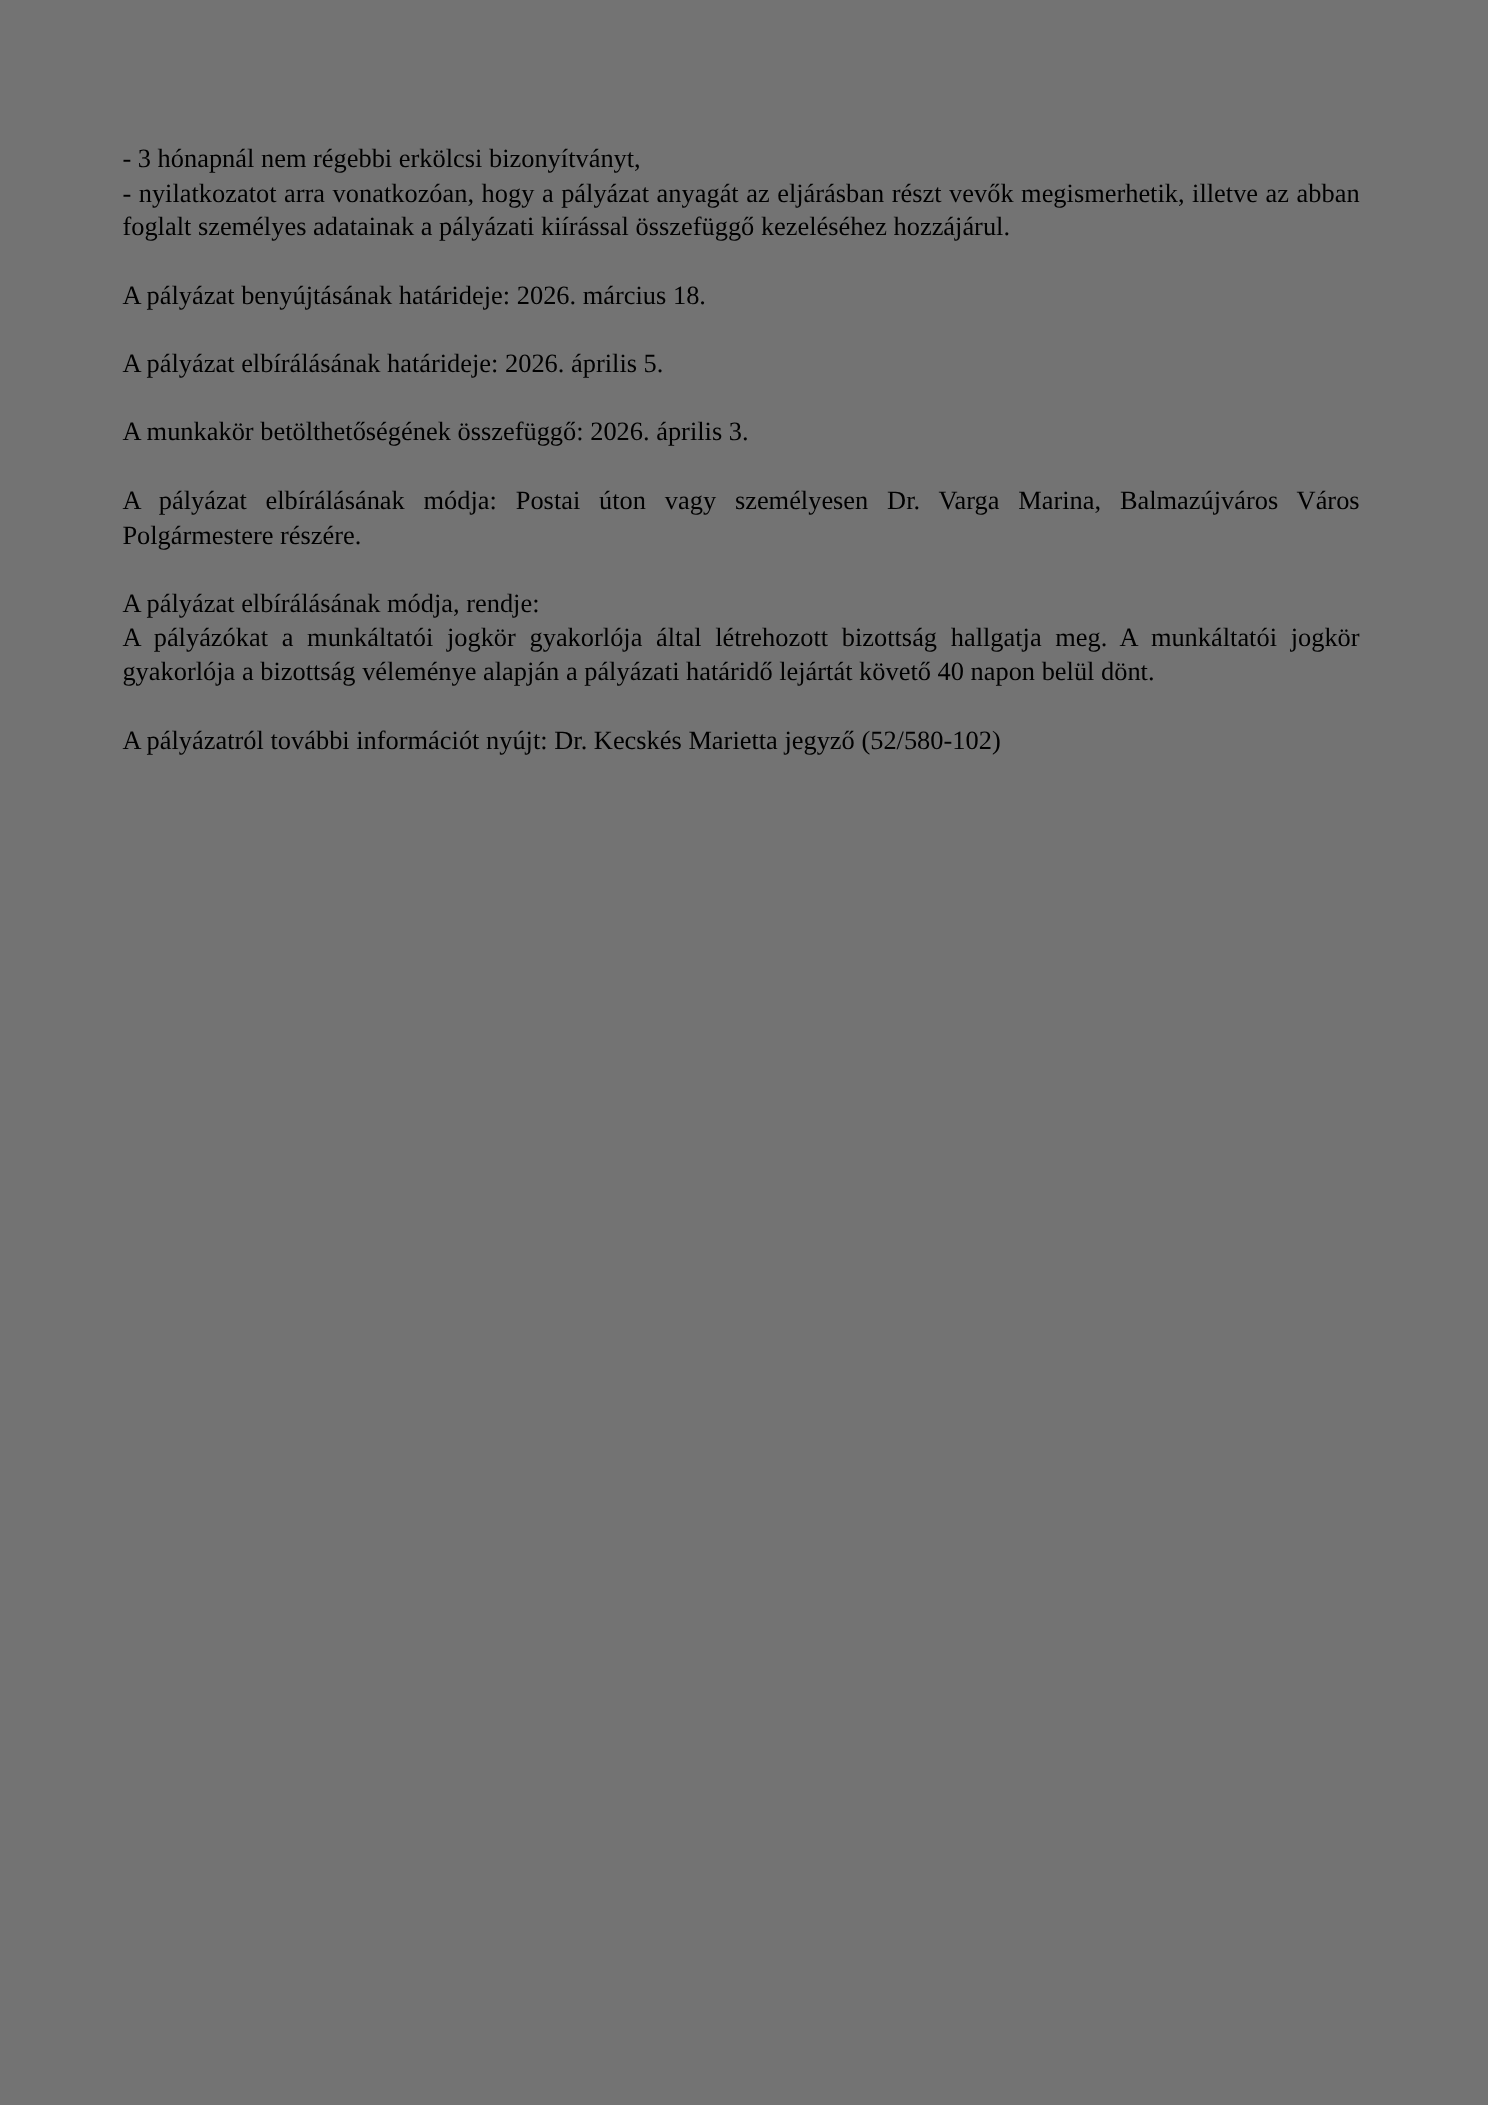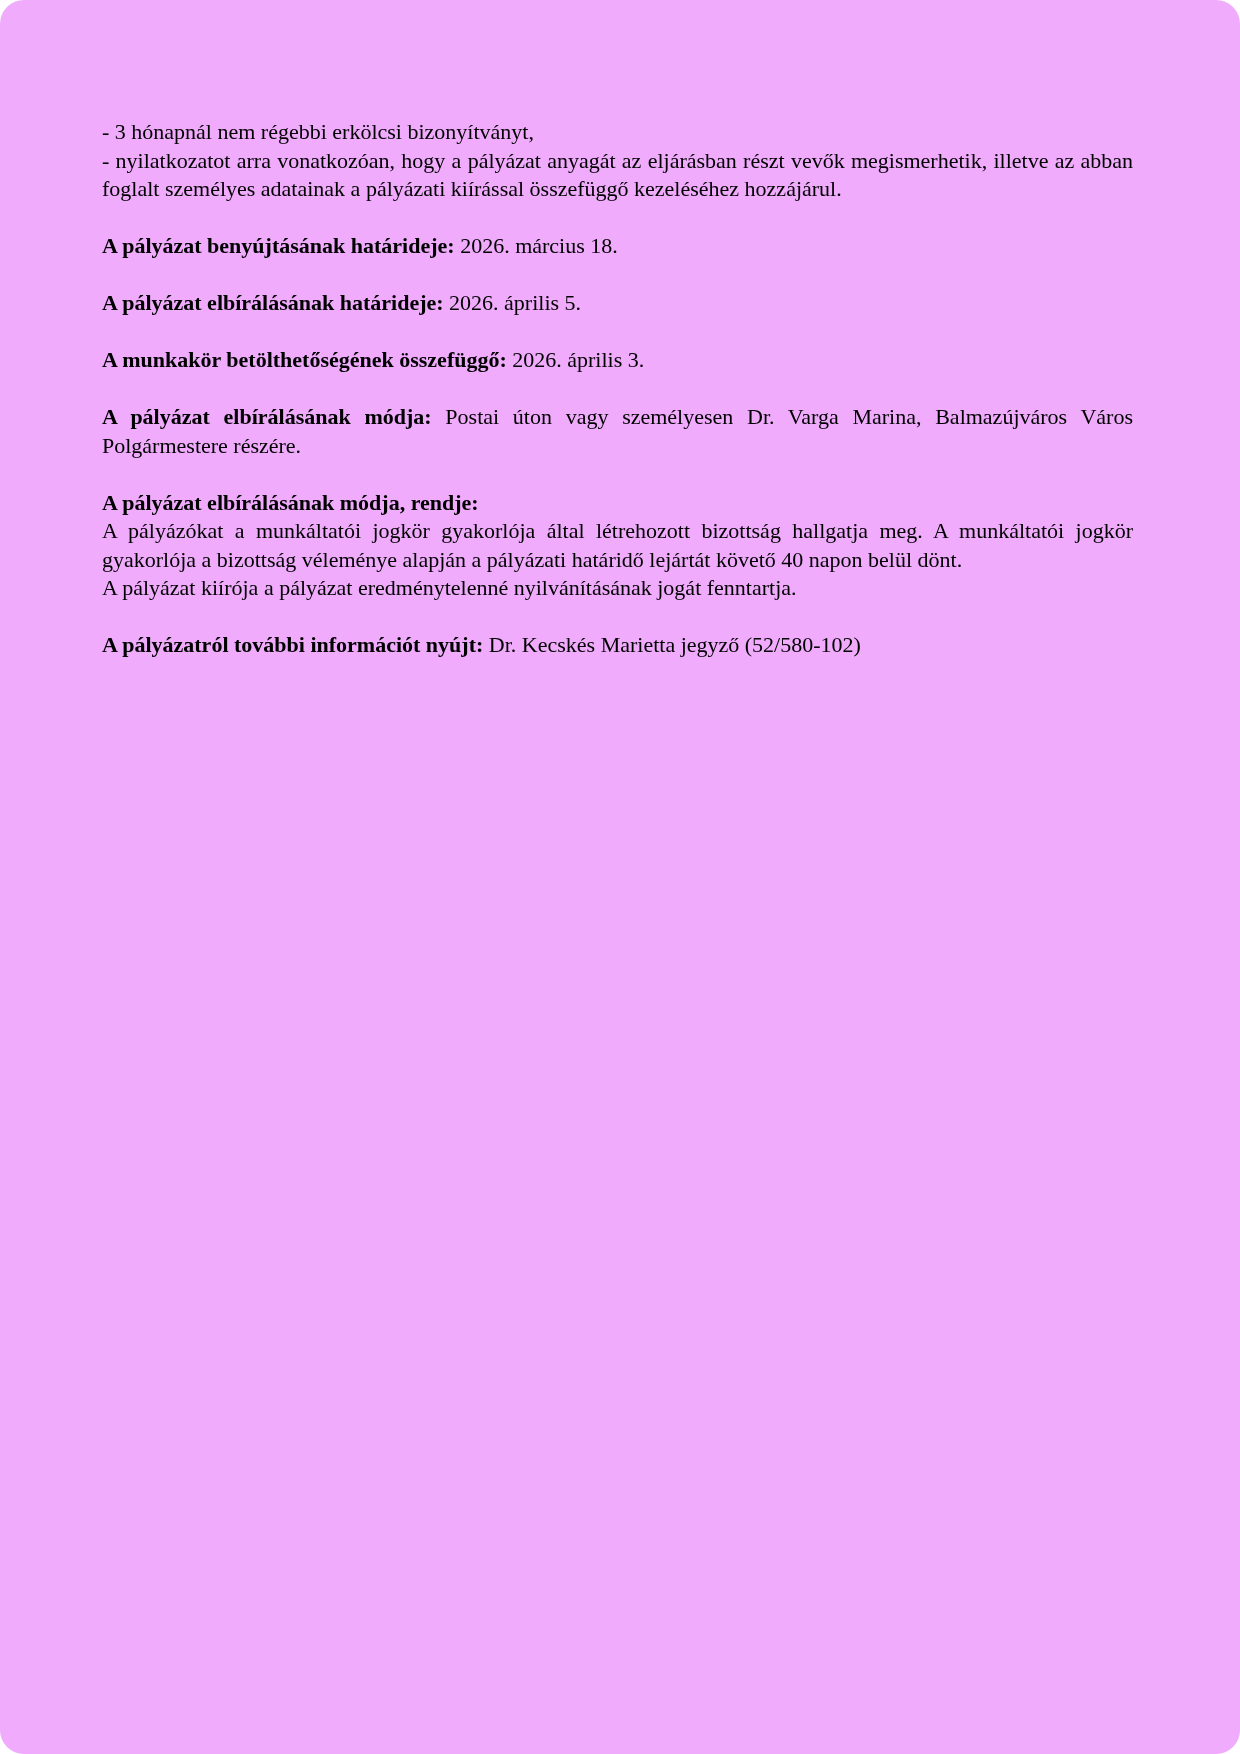--- a/index.html
+++ b/index.html
@@ -18,26 +18,26 @@
     padding: 118px 107px 0 102px;
     font-family: "Liberation Serif", "DejaVu Serif", serif;
     font-size: 22px;
     line-height: 28.5px;
     overflow: hidden;
   }
   .block { margin: 0 0 28.5px 0; }
   .block:last-child { margin-bottom: 0; }
   p { margin: 0; padding: 0; }
   .justify { text-align: justify; }
-  .b { font-weight: bold; }
+  .b { font-weight: normal; }
 </style>
 </head>
 <body>
 
-<div class="page" style="background: #f0abfc; color: rgb(0, 0, 0); border-radius: 24px;">
+<div class="page" style="background: #737373; color: rgb(0, 0, 0);">
 
   <div class="block">
     <p class="justify">- 3 hónapnál nem régebbi erkölcsi bizonyítványt,</p>
     <p class="justify">- nyilatkozatot arra vonatkozóan, hogy a pályázat anyagát az eljárásban részt vevők megismerhetik, illetve az abban foglalt személyes adatainak a pályázati kiírással összefüggő kezeléséhez hozzájárul.</p>
   </div>
 
   <div class="block">
     <p class="justify"><span class="b">A pályázat benyújtásának határideje:</span> <span>2026. március 18.</span></p>
   </div>
 
@@ -49,20 +49,19 @@
     <p class="justify"><span class="b">A munkakör betölthetőségének összefüggő:</span> <span>2026. április 3.</span></p>
   </div>
 
   <div class="block">
     <p class="justify"><span class="b">A pályázat elbírálásának módja:</span> <span>Postai úton vagy személyesen Dr. Varga Marina, Balmazújváros Város Polgármestere részére.</span></p>
   </div>
 
   <div class="block">
     <p><span class="b">A pályázat elbírálásának módja, rendje:</span></p>
     <p class="justify">A pályázókat a munkáltatói jogkör gyakorlója által létrehozott bizottság hallgatja meg. A munkáltatói jogkör gyakorlója a bizottság véleménye alapján a pályázati határidő lejártát követő 40 napon belül dönt.</p>
-    <p>A pályázat kiírója a pályázat eredménytelenné nyilvánításának jogát fenntartja.</p>
   </div>
 
   <div class="block">
     <p><span class="b">A pályázatról további információt nyújt:</span> <span>Dr. Kecskés Marietta jegyző (52/580-102)</span></p>
   </div>
 
 </div>
 
 </body></html>

